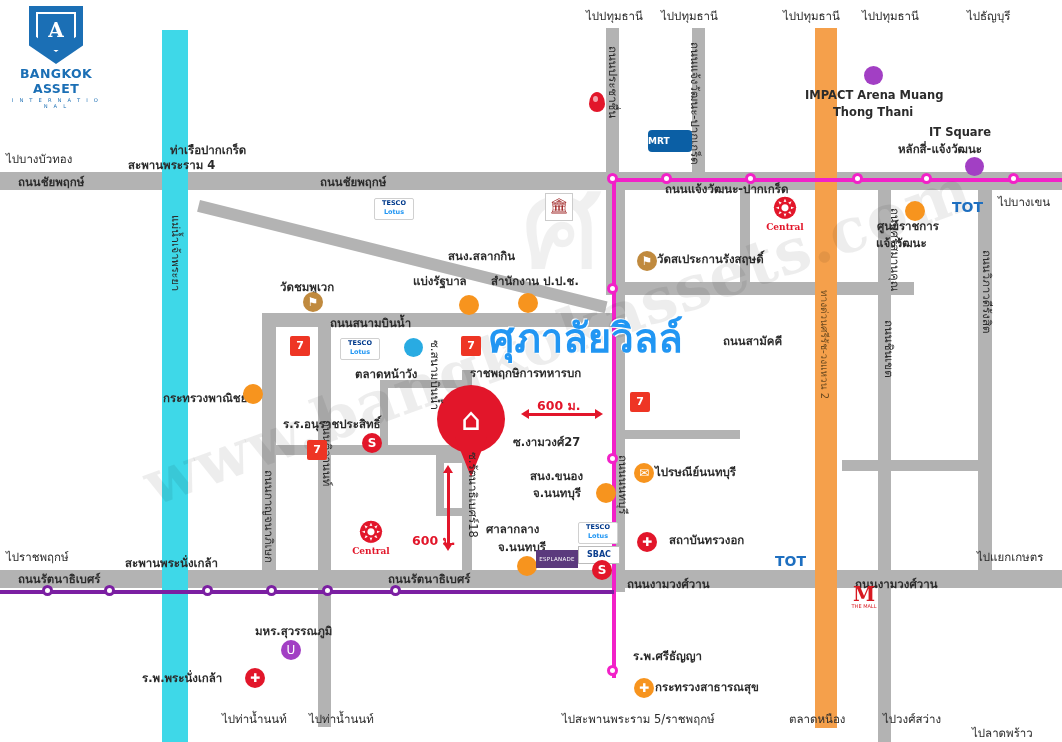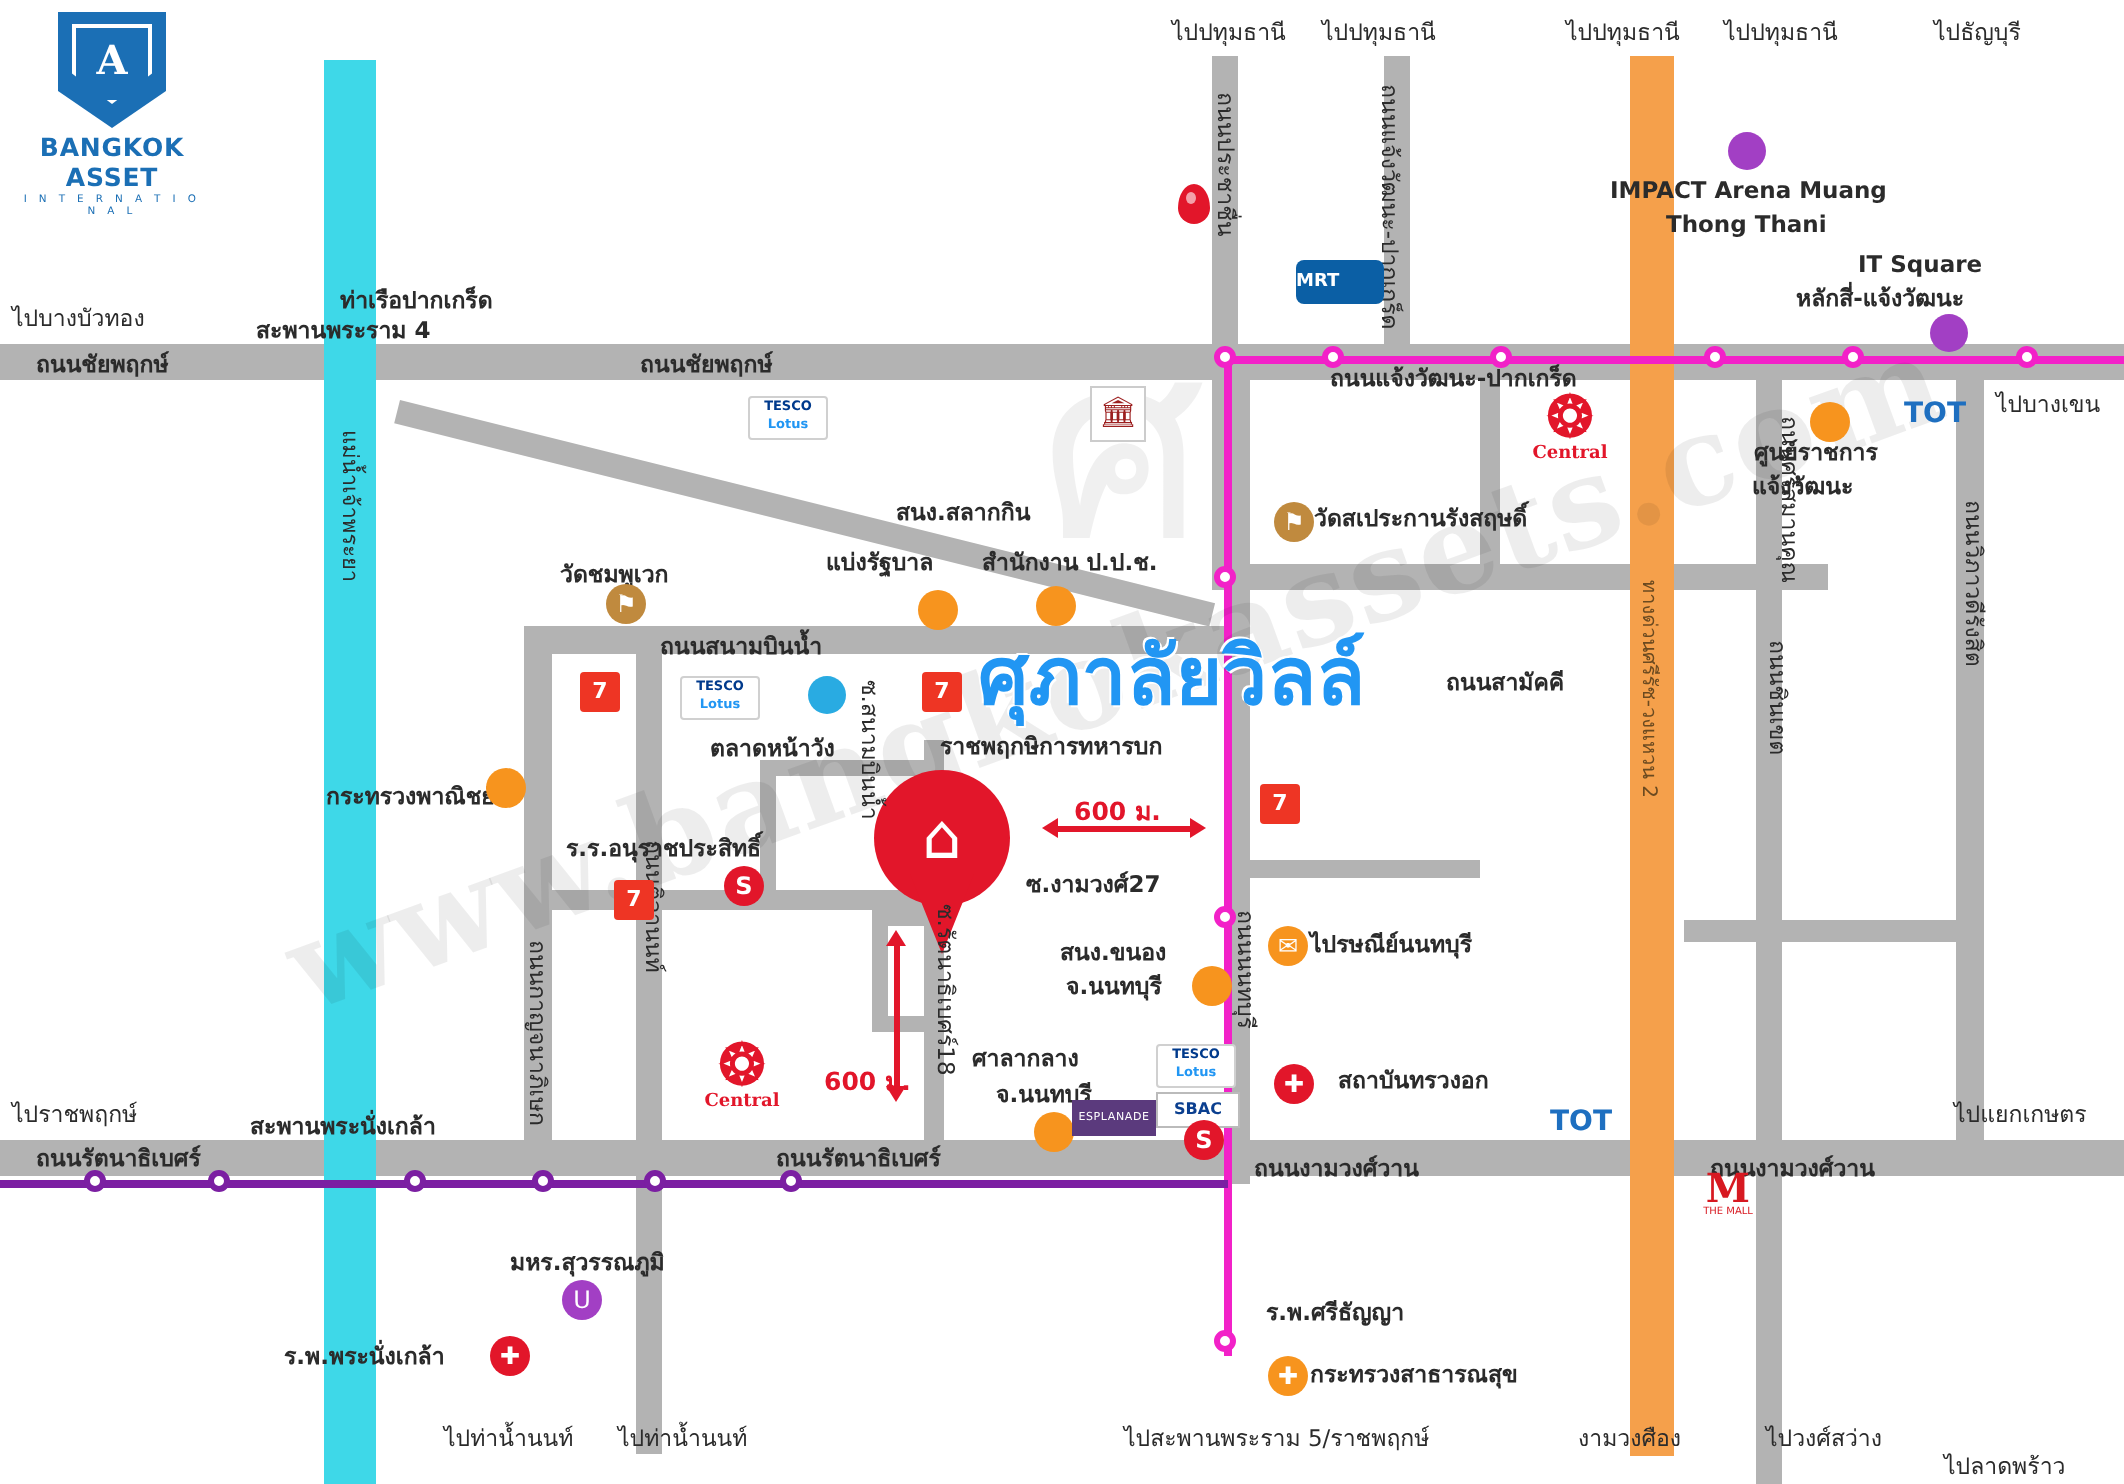--- a/index.html
+++ b/index.html
@@ -437,21 +437,21 @@
   <div class="lbl" style="left:967px;top:10px;">ไปธัญบุรี</div>
 
   <div class="lbl" style="left:6px;top:153px;">ไปบางบัวทอง</div>
   <div class="lbl" style="left:998px;top:196px;">ไปบางเขน</div>
   <div class="lbl" style="left:6px;top:551px;">ไปราชพฤกษ์</div>
   <div class="lbl" style="left:977px;top:551px;">ไปแยกเกษตร</div>
 
   <div class="lbl" style="left:222px;top:713px;">ไปท่าน้ำนนท์</div>
   <div class="lbl" style="left:309px;top:713px;">ไปท่าน้ำนนท์</div>
   <div class="lbl" style="left:533px;top:713px;margin-left:29px;">ไปสะพานพระราม 5/ราชพฤกษ์</div>
-  <div class="lbl" style="left:789px;top:713px;">งามวงศือง</div>
+  <div class="lbl" style="left:789px;top:713px;">ตลาดหนือง</div>
   <div class="lbl" style="left:883px;top:713px;">ไปวงศ์สว่าง</div>
   <div class="lbl" style="left:972px;top:727px;text-align:right;">ไปลาดพร้าว</div>
 
   <div class="lbl b" style="left:18px;top:176px;">ถนนชัยพฤกษ์</div>
   <div class="lbl b" style="left:320px;top:176px;">ถนนชัยพฤกษ์</div>
   <div class="lbl b" style="left:128px;top:159px;">สะพานพระราม 4</div>
   <div class="lbl b" style="left:665px;top:183px;">ถนนแจ้งวัฒนะ-ปากเกร็ด</div>
   <div class="lbl b" style="left:723px;top:288px;margin-top:47px;">ถนนสามัคคี</div>
   <div class="lbl b" style="left:330px;top:317px;">ถนนสนามบินน้ำ</div>
   <div class="lbl b" style="left:18px;top:573px;">ถนนรัตนาธิเบศร์</div>

